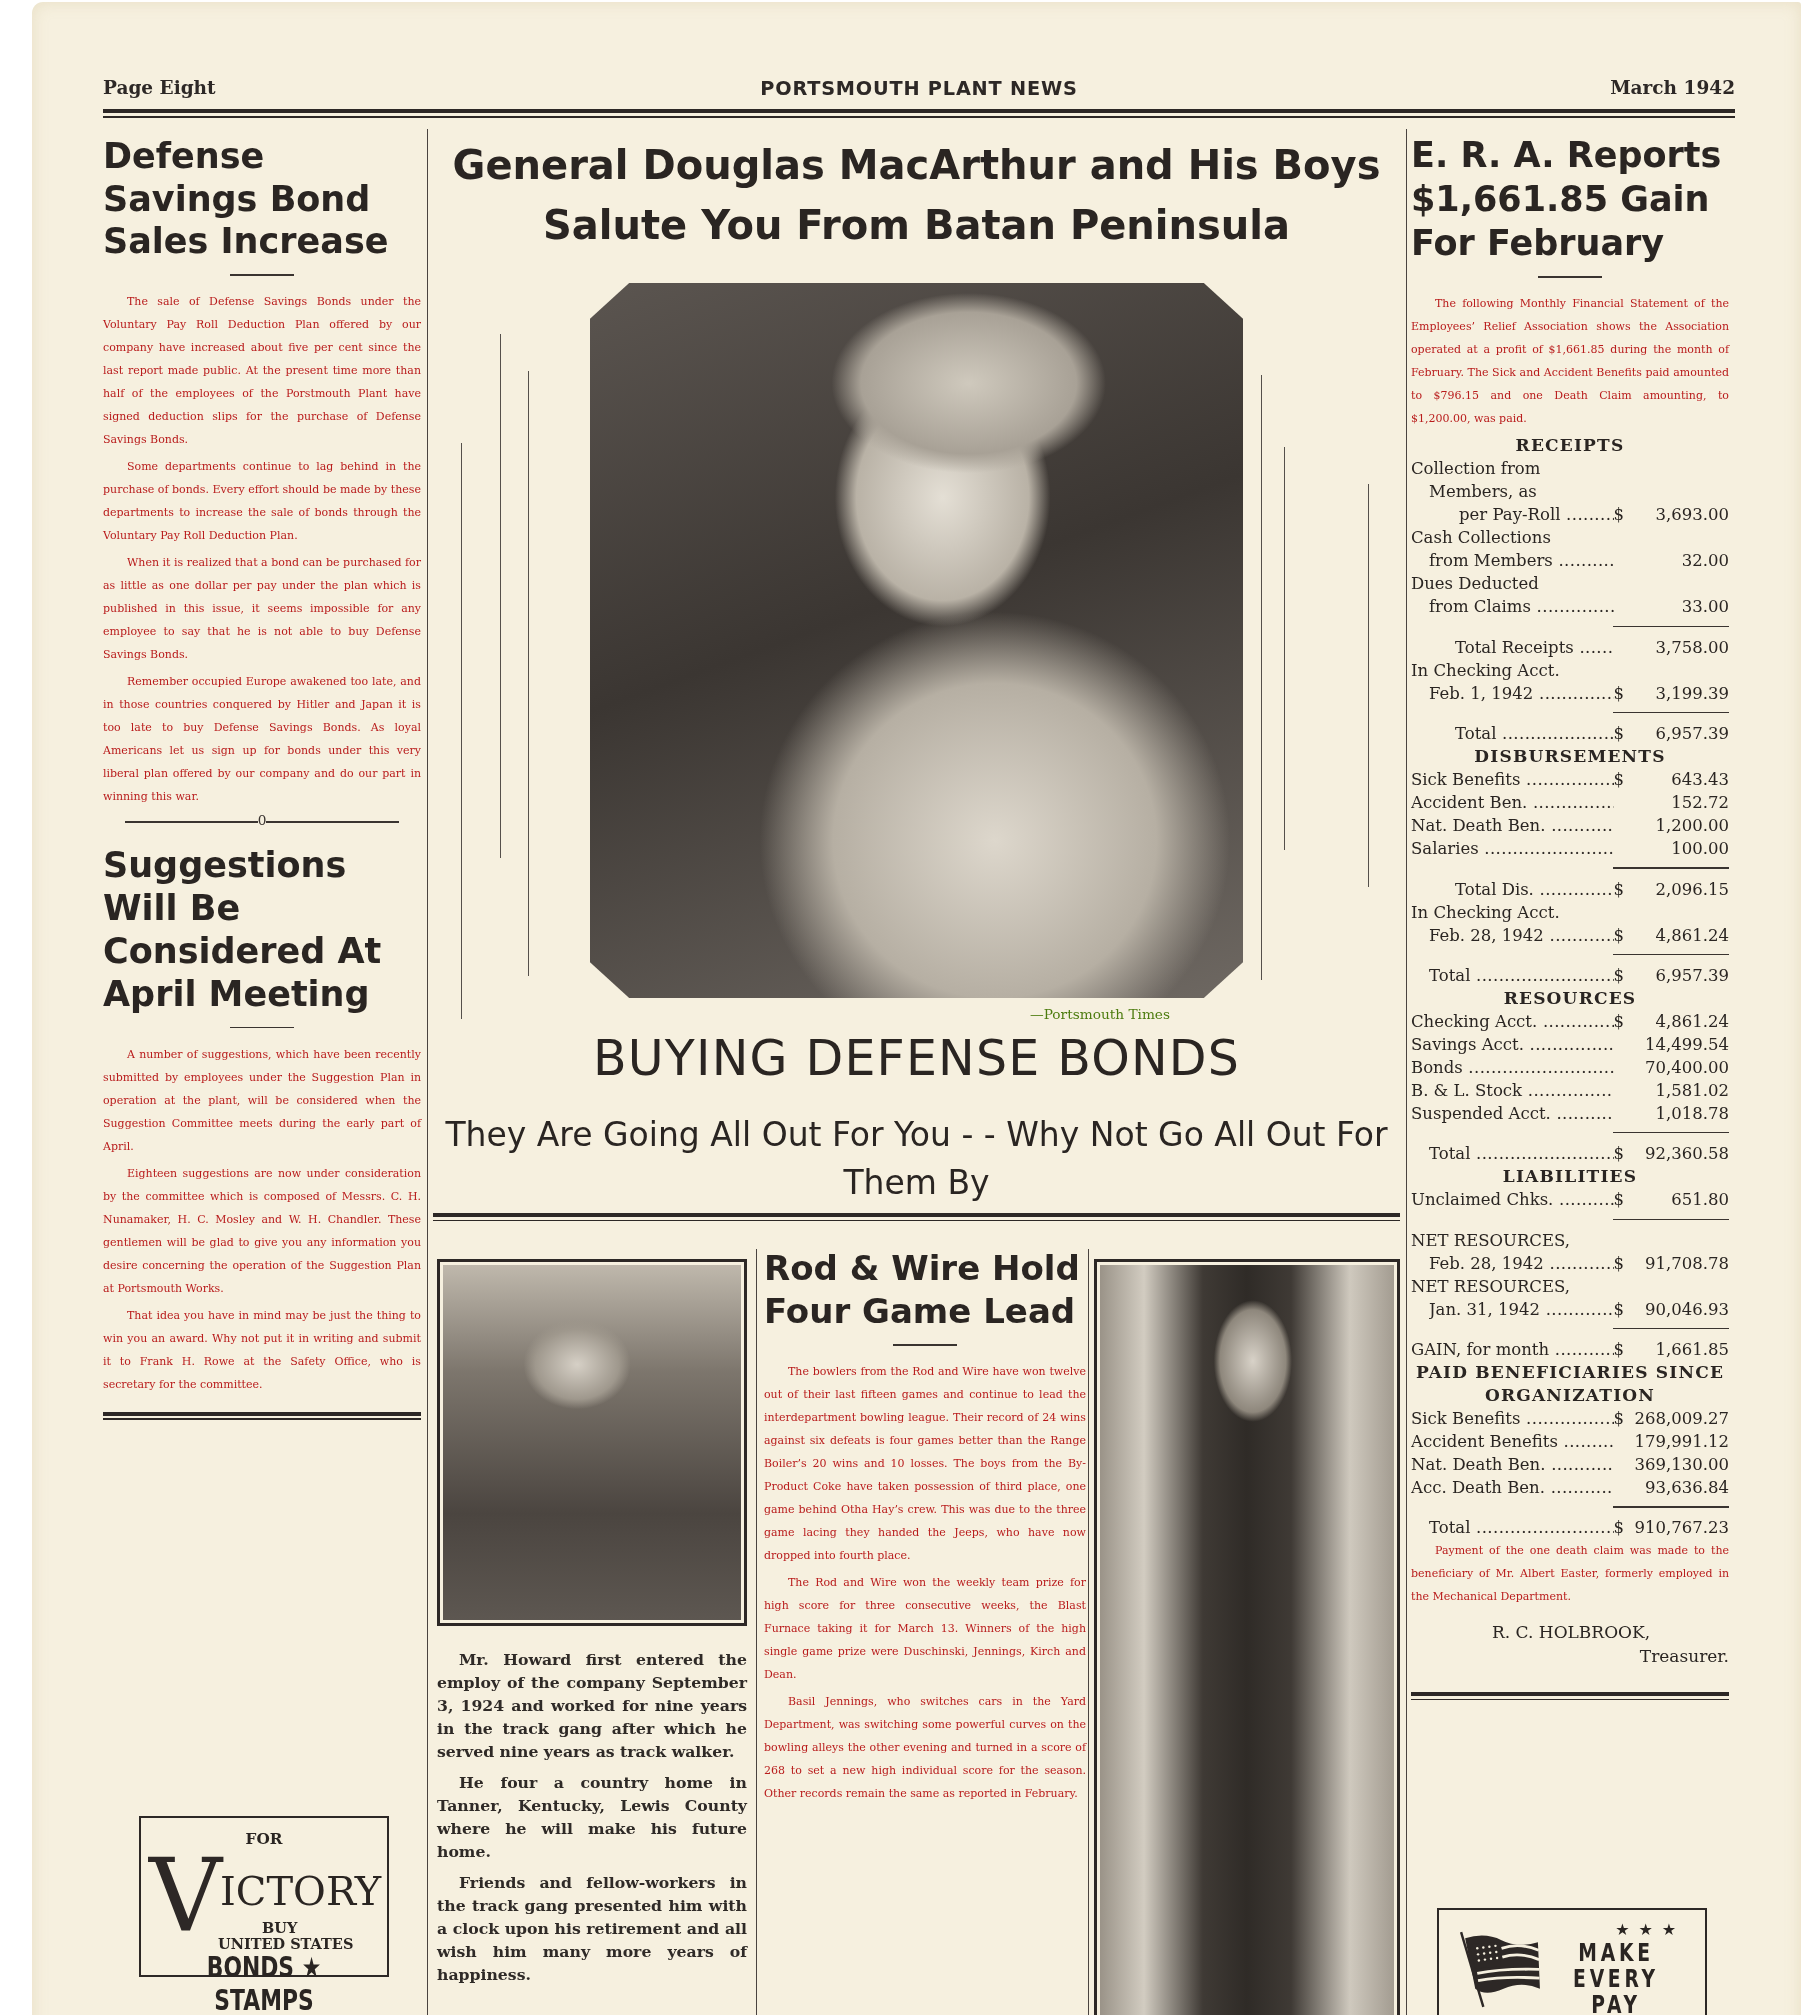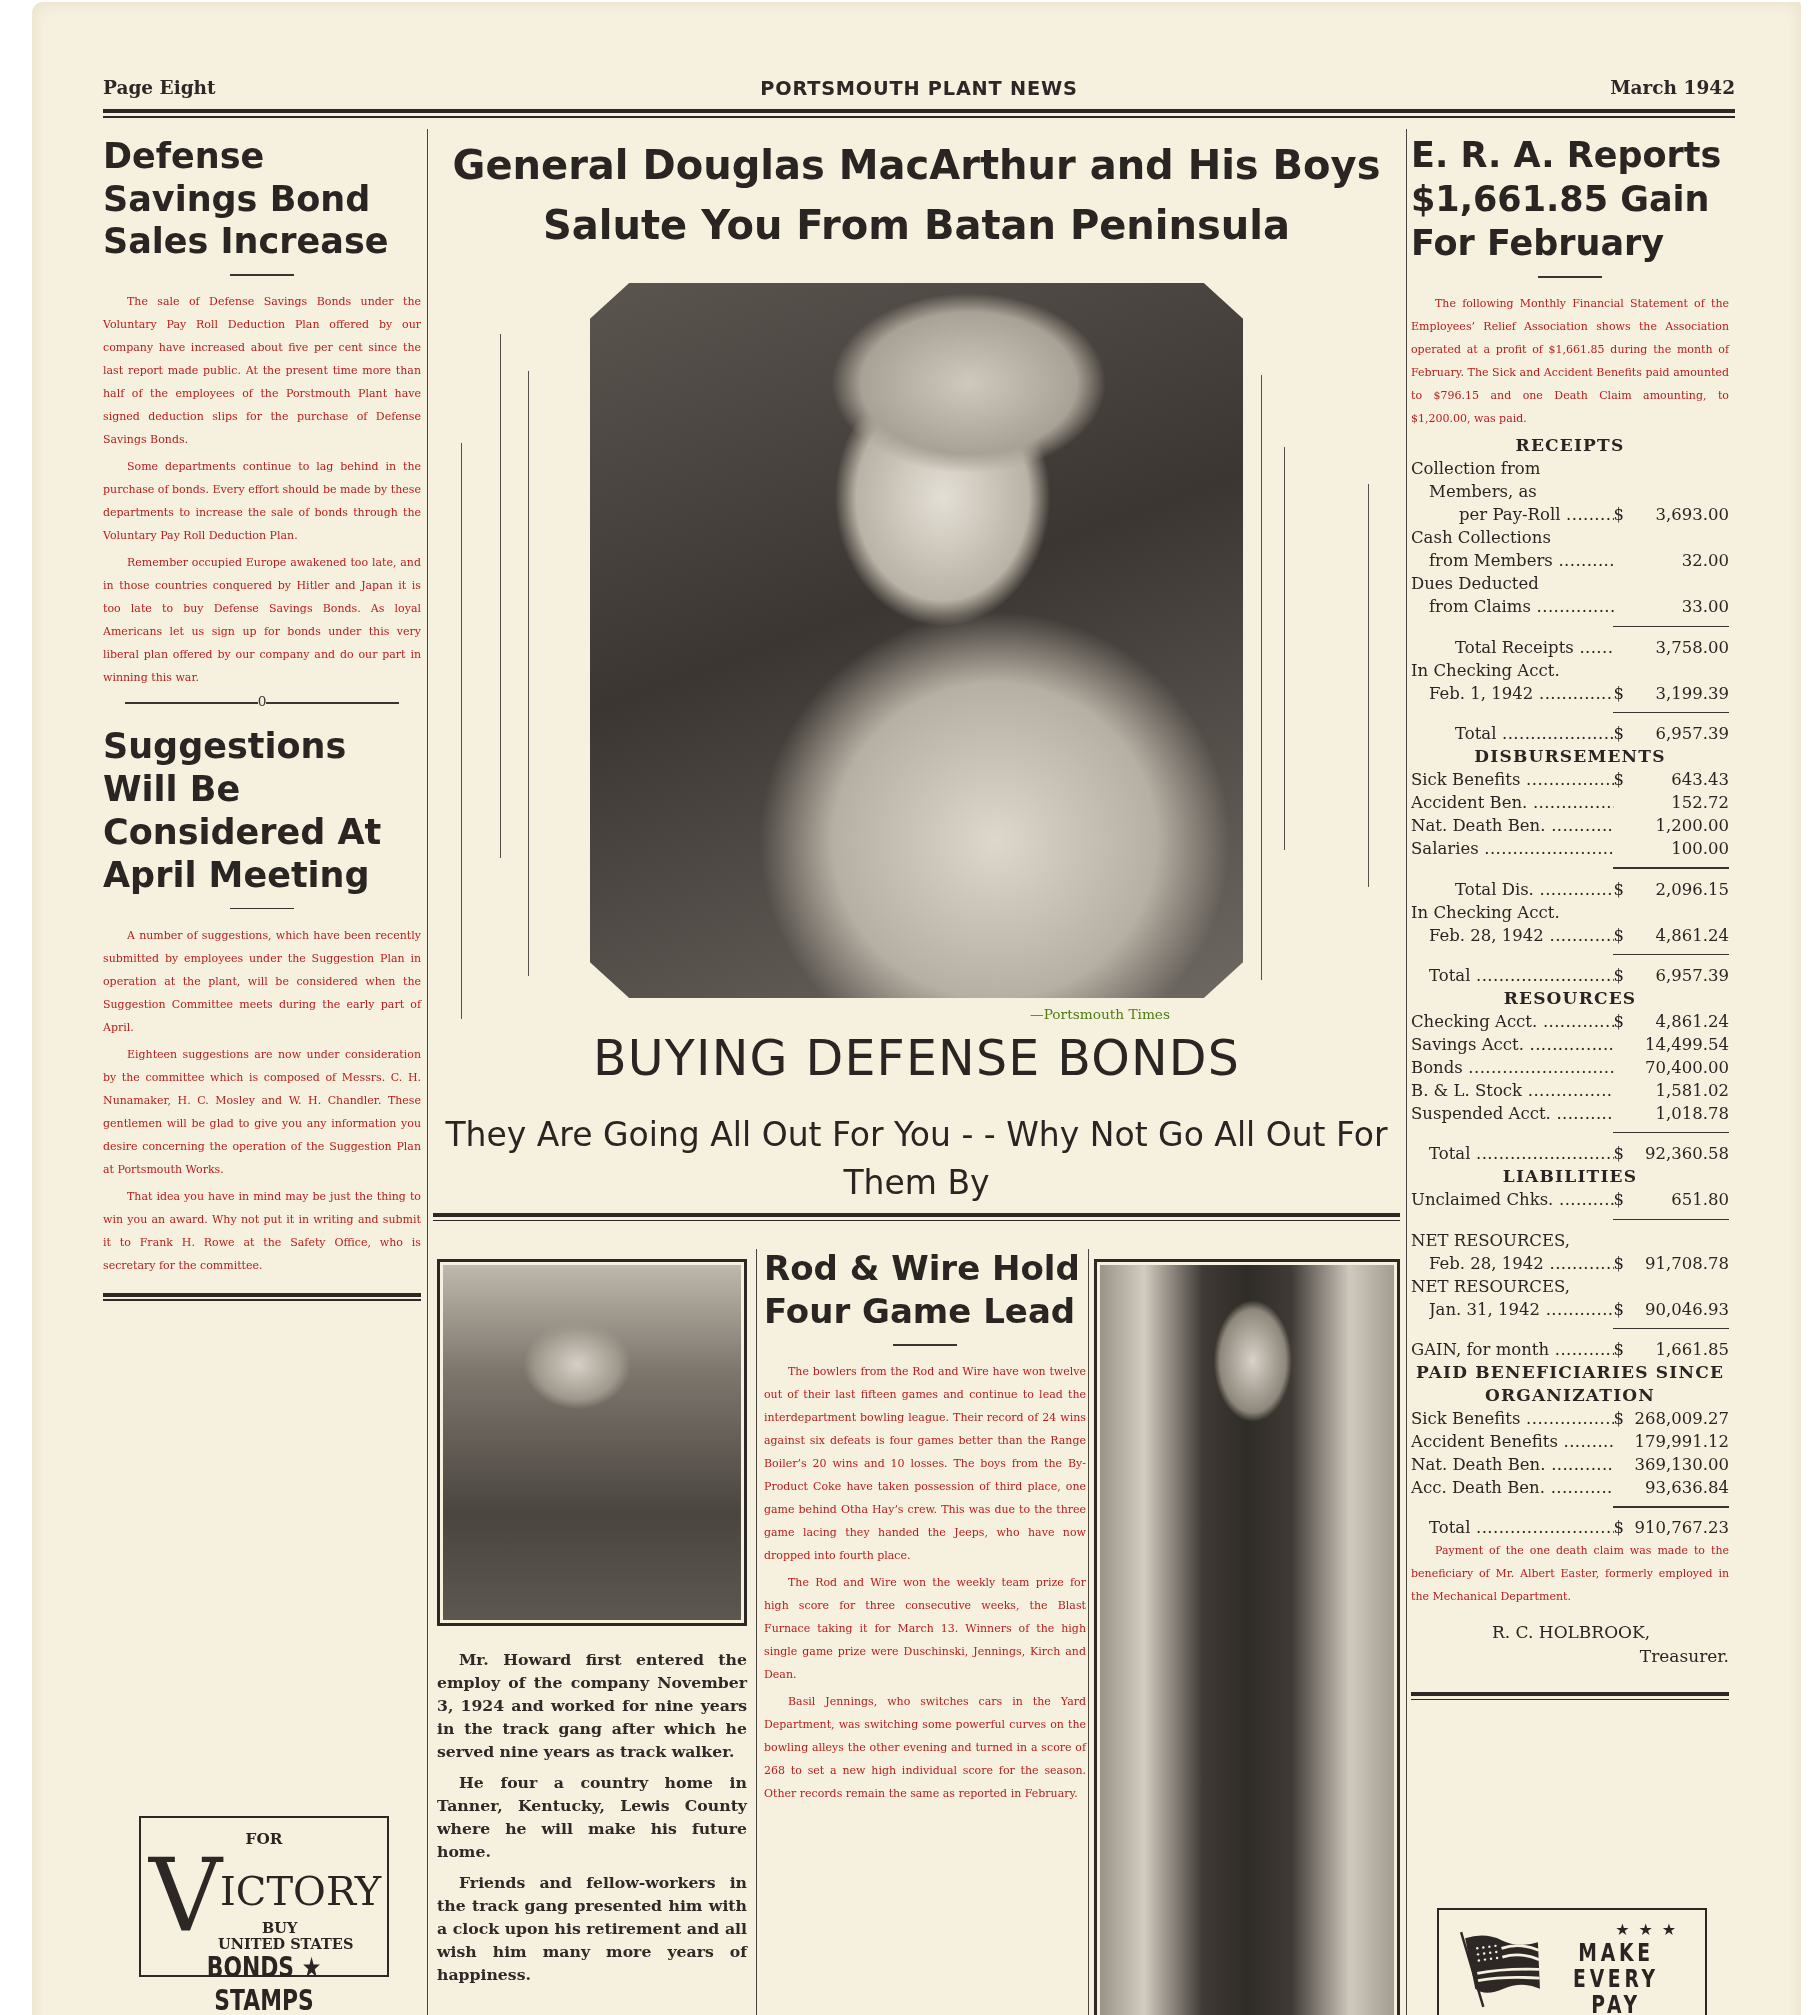--- a/index.html
+++ b/index.html
@@ -126,20 +126,21 @@
 <div class="col-line" style="left:756px; top:1249px; height:899px;"></div>
 <div class="col-line" style="left:1088px; top:1249px; height:899px;"></div>
 
 <div class="left-col">
   <article>
     <h2 class="headline">Defense Savings Bond Sales Increase</h2>
     <div class="short-rule"></div>
     <div class="body-text">
       <p>The sale of Defense Savings Bonds under the Voluntary Pay Roll Deduction Plan offered by our company have increased about five per cent since the last report made public. At the present time more than half of the employees of the Porstmouth Plant have signed deduction slips for the purchase of Defense Savings Bonds.</p>
       <p>Some departments continue to lag behind in the purchase of bonds. Every effort should be made by these departments to increase the sale of bonds through the Voluntary Pay Roll Deduction Plan.</p>
+      <p>When it is realized that a bond can be purchased for as little as one dollar per pay under the plan which is published in this issue, it seems impossible for any employee to say that he is not able to buy Defense Savings Bonds.</p>
       <p>Remember occupied Europe awakened too late, and in those countries conquered by Hitler and Japan it is too late to buy Defense Savings Bonds. As loyal Americans let us sign up for bonds under this very liberal plan offered by our company and do our part in winning this war.</p>
     </div>
     <div class="mini-sep">
       <span class="line"></span><span>0</span><span class="line"></span>
     </div>
   </article>
 
   <article style="margin-top:16px;">
     <h2 class="headline">Suggestions Will Be Considered At April Meeting</h2>
     <div class="short-rule"></div>
@@ -185,21 +186,21 @@
 <div class="section-rule" style="top:1213px;">
   <div class="t"></div>
     <div class="n"></div>
 </div>
 
 <div class="howard-col">
   <div class="photo-box">
     <div class="photo-howard"></div>
   </div>
   <div class="caption-bold">
-    <p>Mr. Howard first entered the employ of the company November 3, 1924 and worked for nine years in the track gang after which he served nine years as track walker.</p>
+    <p>Mr. Howard first entered the employ of the company September 3, 1924 and worked for nine years in the track gang after which he served nine years as track walker.</p>
     <p>He four a country home in Tanner, Kentucky, Lewis County where he will make his future home.</p>
     <p>Friends and fellow-workers in the track gang presented him with a clock upon his retirement and all wish him many more years of happiness.</p>
   </div>
 </div>
 
 <div class="bowling-col">
   <h2 class="headline">Rod &amp; Wire Hold Four Game Lead</h2>
   <div class="short-rule"></div>
   <div class="body-text">
     <p>The bowlers from the Rod and Wire have won twelve out of their last fifteen games and continue to lead the interdepartment bowling league. Their record of 24 wins against six defeats is four games better than the Range Boiler’s 20 wins and 10 losses. The boys from the By-Product Coke have taken possession of third place, one game behind Otha Hay’s crew. This was due to the three game lacing they handed the Jeeps, who have now dropped into fourth place.</p>

